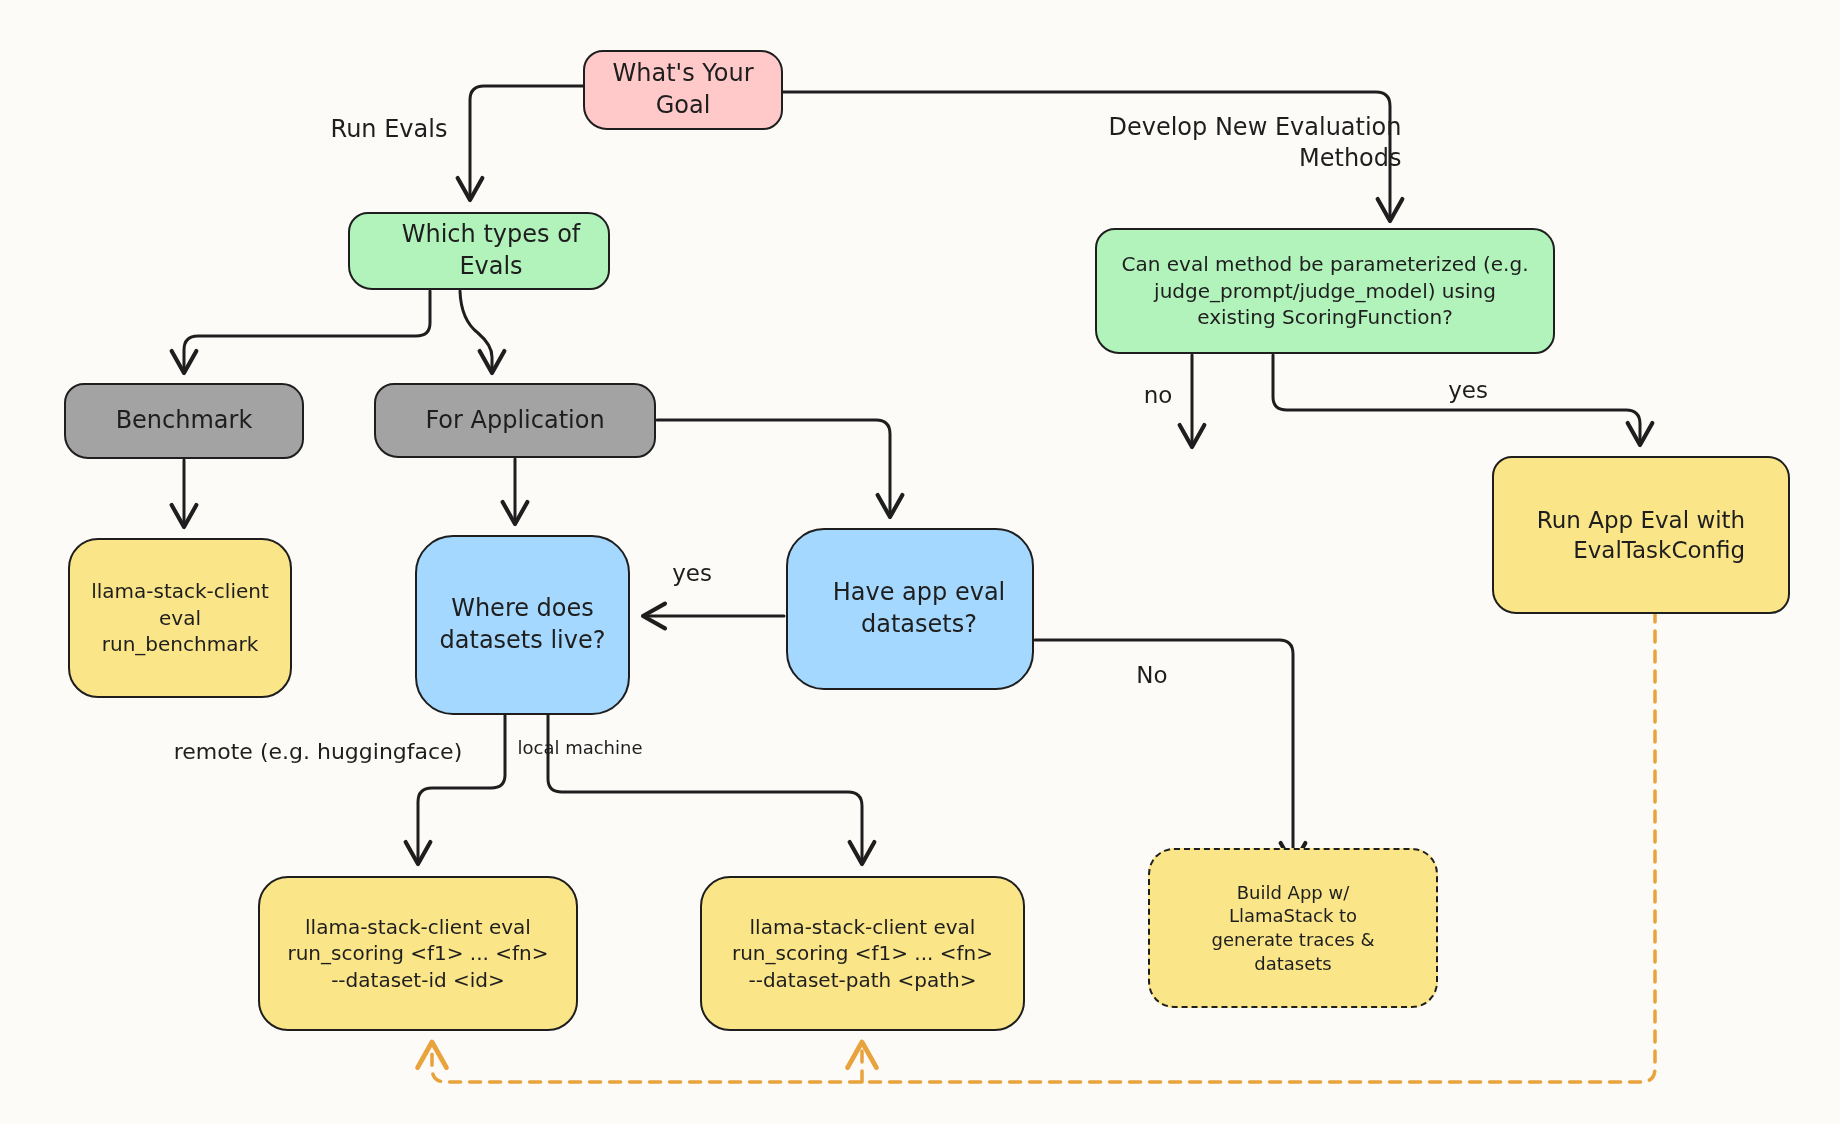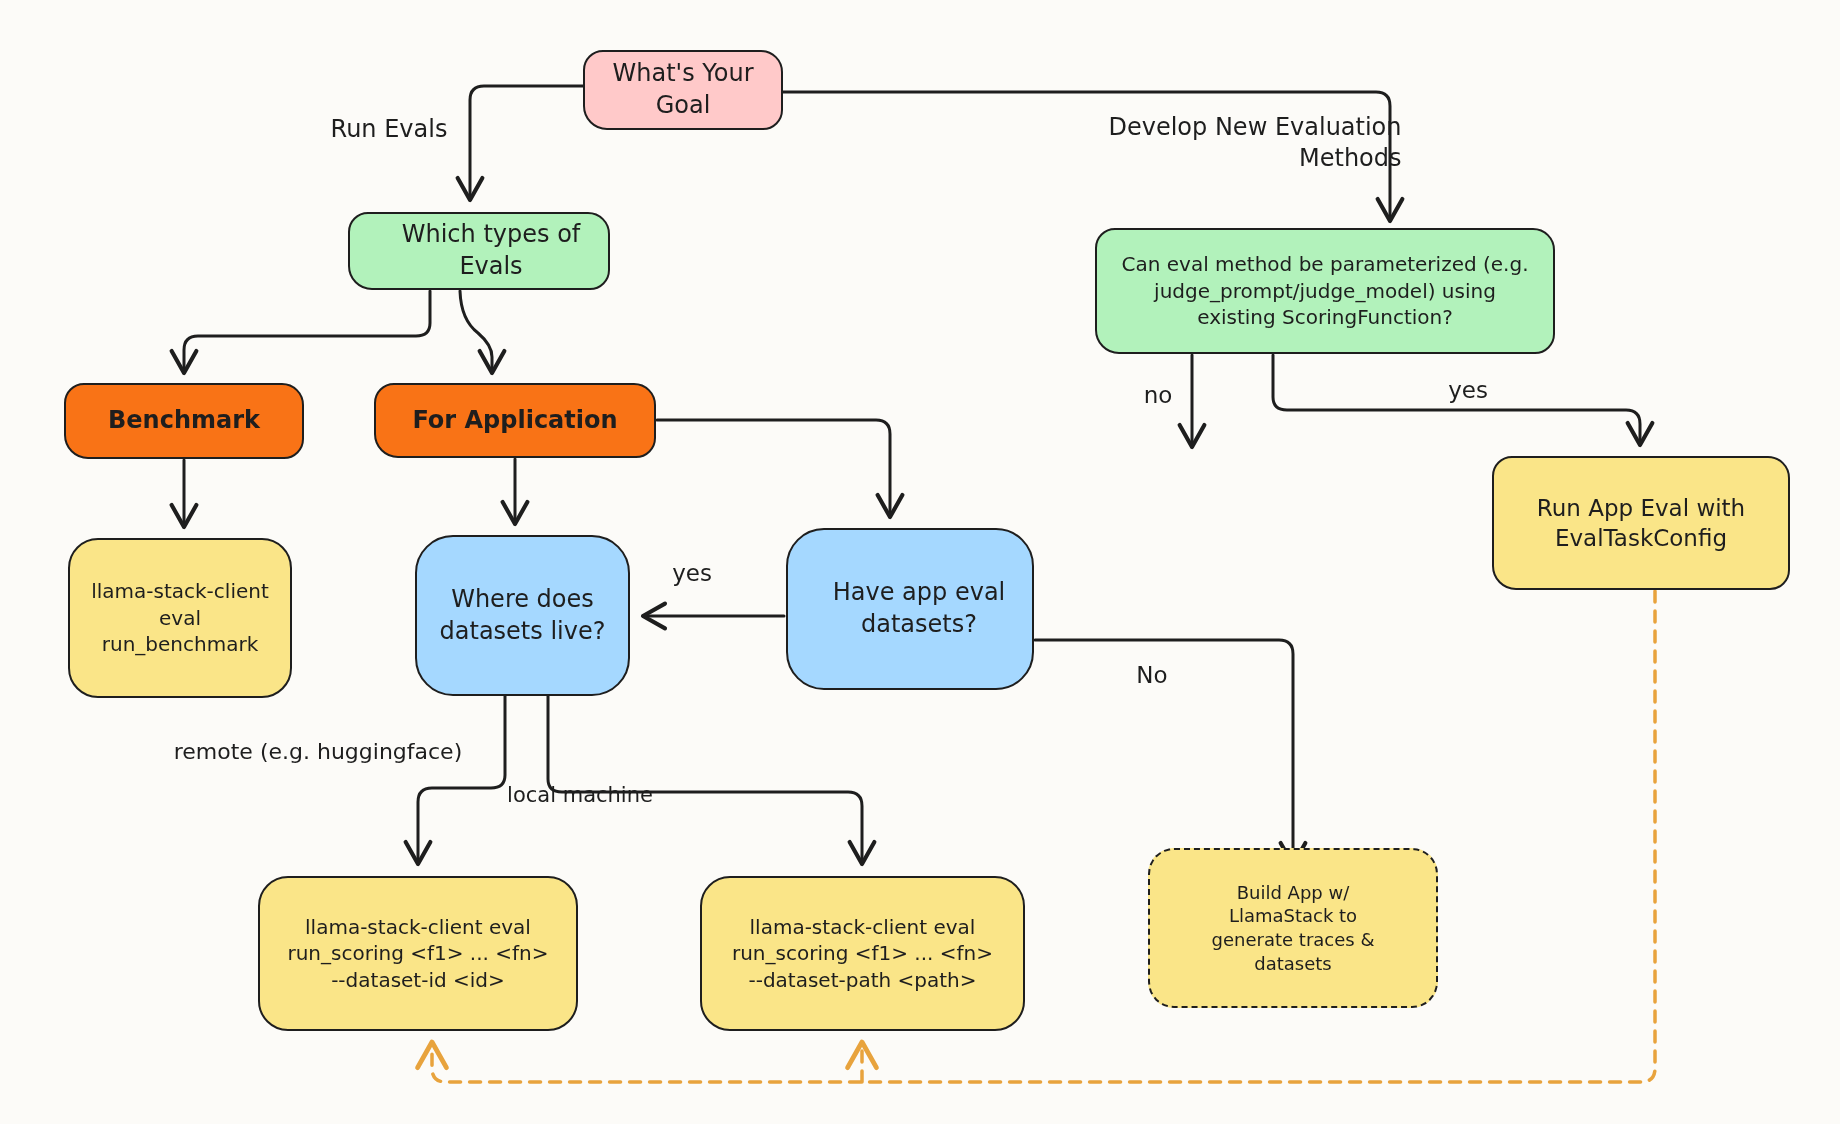--- a/index.html
+++ b/index.html
@@ -14,21 +14,21 @@
     position:absolute;box-sizing:border-box;
     border:2.6px solid #1e1e1e;
     display:flex;align-items:center;justify-content:center;
     text-align:center;white-space:pre-line;line-height:1.32;
     padding:6px 12px;color:#1e1e1e;
   }
   .f-pink{background:#ffc9c9;}
   .f-green{background:#b2f2bb;}
   .f-blue{background:#a5d8ff;}
   .f-yellow{background:#fae588;}
-  .f-white{background:#f97316;font-weight:bold;}
+  .f-white{background:#a3a3a3;}
   .r-std{border-radius:20px 22px 20px 24px;}
   .r-big{border-radius:38px;}
   .r-mid{border-radius:30px;}
   .dashed{border-style:dashed;border-radius:26px;}
   .elabel{
     position:absolute;transform:translate(-50%,-50%);
     text-align:right;white-space:pre-line;line-height:1.3;color:#1e1e1e;
   }
 </style>
 </head>
@@ -74,27 +74,27 @@
 
   <div class="node f-green r-std" style="left:1095px;top:228px;width:460px;height:126px;font-size:20px;">Can eval method be parameterized (e.g.
 judge_prompt/judge_model) using
 existing ScoringFunction?</div>
 
   <div class="node f-white r-std" style="left:64px;top:383px;width:240px;height:76px;font-size:24px;">Benchmark</div>
 
   <div class="node f-white r-std" style="left:374px;top:383px;width:282px;height:75px;font-size:24px;">For Application</div>
 
 
-  <div class="node f-yellow r-std" style="left:1492px;top:456px;width:298px;height:134px;font-size:23px;">Run App Eval with
+  <div class="node f-yellow r-std" style="left:1492px;top:456px;width:298px;height:158px;font-size:23px;text-align:right;">Run App Eval with
 EvalTaskConfig</div>
 
   <div class="node f-yellow r-mid" style="left:68px;top:538px;width:224px;height:160px;font-size:20px;">llama-stack-client
 eval run_benchmark</div>
 
-  <div class="node f-blue r-big" style="left:415px;top:535px;width:215px;height:161px;font-size:24px;">Where does
+  <div class="node f-blue r-big" style="left:415px;top:535px;width:215px;height:180px;font-size:24px;">Where does
 datasets live?</div>
 
   <div class="node f-blue r-big" style="left:786px;top:528px;width:248px;height:162px;font-size:24px;padding-left:30px;">Have app eval
 datasets?</div>
 
   <div class="node f-yellow r-mid" style="left:258px;top:876px;width:320px;height:155px;font-size:20px;">llama-stack-client eval
 run_scoring &lt;f1&gt; ... &lt;fn&gt;
 --dataset-id &lt;id&gt;</div>
 
   <div class="node f-yellow r-mid" style="left:700px;top:876px;width:325px;height:155px;font-size:20px;">llama-stack-client eval
@@ -114,15 +114,15 @@
   <div class="elabel" style="left:1158px;top:396px;font-size:23px;">no</div>
 
   <div class="elabel" style="left:1468px;top:391px;font-size:23px;">yes</div>
 
   <div class="elabel" style="left:692px;top:574px;font-size:23px;">yes</div>
 
   <div class="elabel" style="left:1152px;top:676px;font-size:23px;">No</div>
 
   <div class="elabel" style="left:318px;top:752px;font-size:22px;">remote (e.g. huggingface)</div>
 
-  <div class="elabel" style="left:580px;top:748px;font-size:21px;margin-top:48px;">local machine</div>
+  <div class="elabel" style="left:580px;top:748px;font-size:18px;">local machine</div>
 
 </div>
 
 </body></html>

